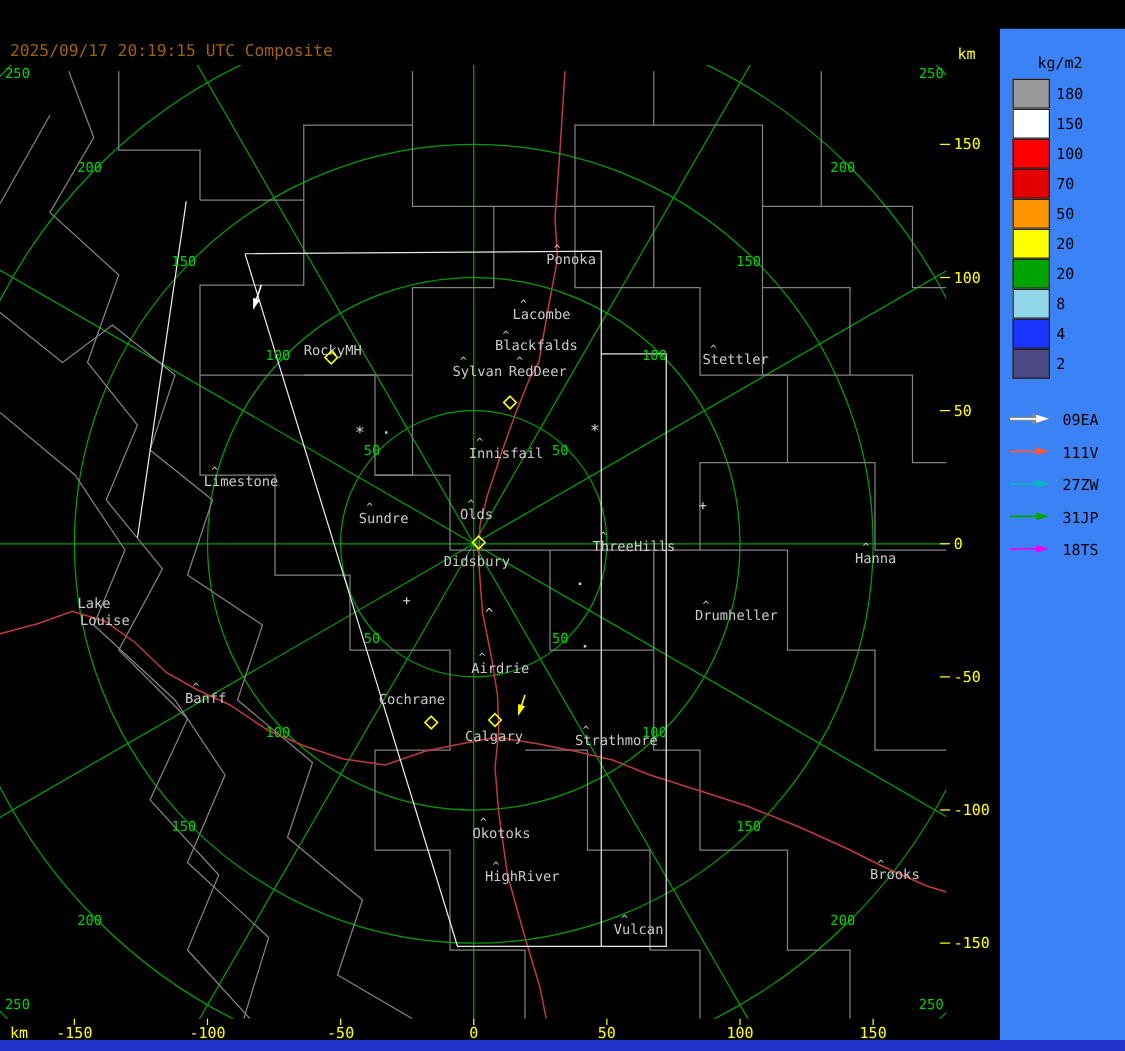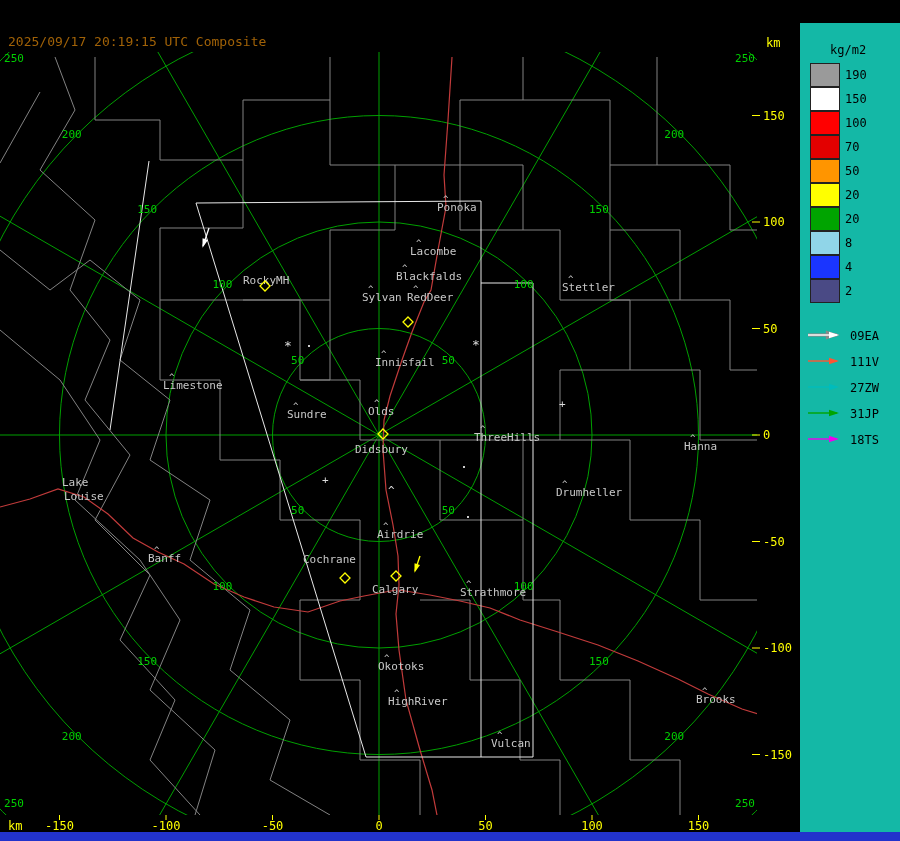--- a/index.html
+++ b/index.html
@@ -15,21 +15,21 @@
   }
 
   .map-pane { position:absolute; left:0; top:23px; width:800px; height:809px; background:#000; }
   #map-svg { position:absolute; left:0; top:0; display:block; }
   .timestamp { position:absolute; left:8px; top:11px; color:#a16207; font-size:13px; white-space:pre; }
   .unit-right { position:absolute; left:766px; top:13px; color:#ffff00; font-size:12px; }
   .unit-bottom { position:absolute; left:8px; top:796px; color:#ffff00; font-size:12px; }
 
   .legend-panel {
     position:absolute; left:800px; top:23px; width:100px; height:809px;
-    background:#14b8a6; color:#000000;
+    background:#3b82f6; color:#000000;
   }
   .legend-title { margin:20px 0 0 30px; font-size:12px; }
   #color-scale { margin-top:6px; }
   .scale-row { display:flex; align-items:center; height:24px; padding-left:10px; }
   .swatch { width:30px; height:24px; border:1px solid #222; flex:0 0 auto; }
   .scale-value { margin-left:5px; font-size:12px; }
   #track-legend { margin-top:14px; }
   .track-row { display:flex; align-items:flex-end; height:26px; padding-left:5px; }
   .track-id { margin-left:3px; font-size:12px; }
 
@@ -232,21 +232,21 @@
     <div class="timestamp">2025/09/17 20:19:15 UTC Composite</div>
     <div class="unit-right">km</div>
     <div class="unit-bottom">km</div>
   </div>
 
   <div class="legend-panel">
     <div class="legend-title">kg/m2</div>
     <div id="color-scale">
         <div class="scale-row">
           <div class="swatch" style="background: rgb(154, 154, 154);"></div>
-          <span class="scale-value">190</span>
+          <span class="scale-value">180</span>
         </div>
         <div class="scale-row">
           <div class="swatch" style="background: rgb(255, 255, 255);"></div>
           <span class="scale-value">150</span>
         </div>
         <div class="scale-row">
           <div class="swatch" style="background: rgb(255, 0, 0);"></div>
           <span class="scale-value">100</span>
         </div>
         <div class="scale-row">

